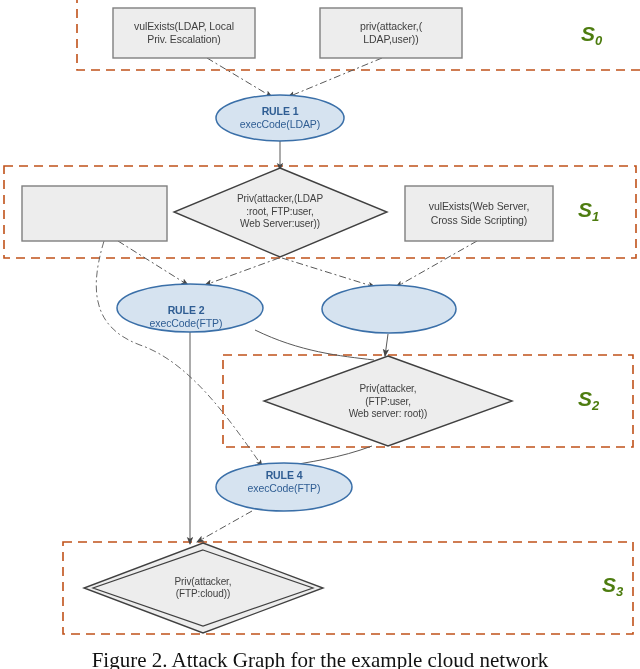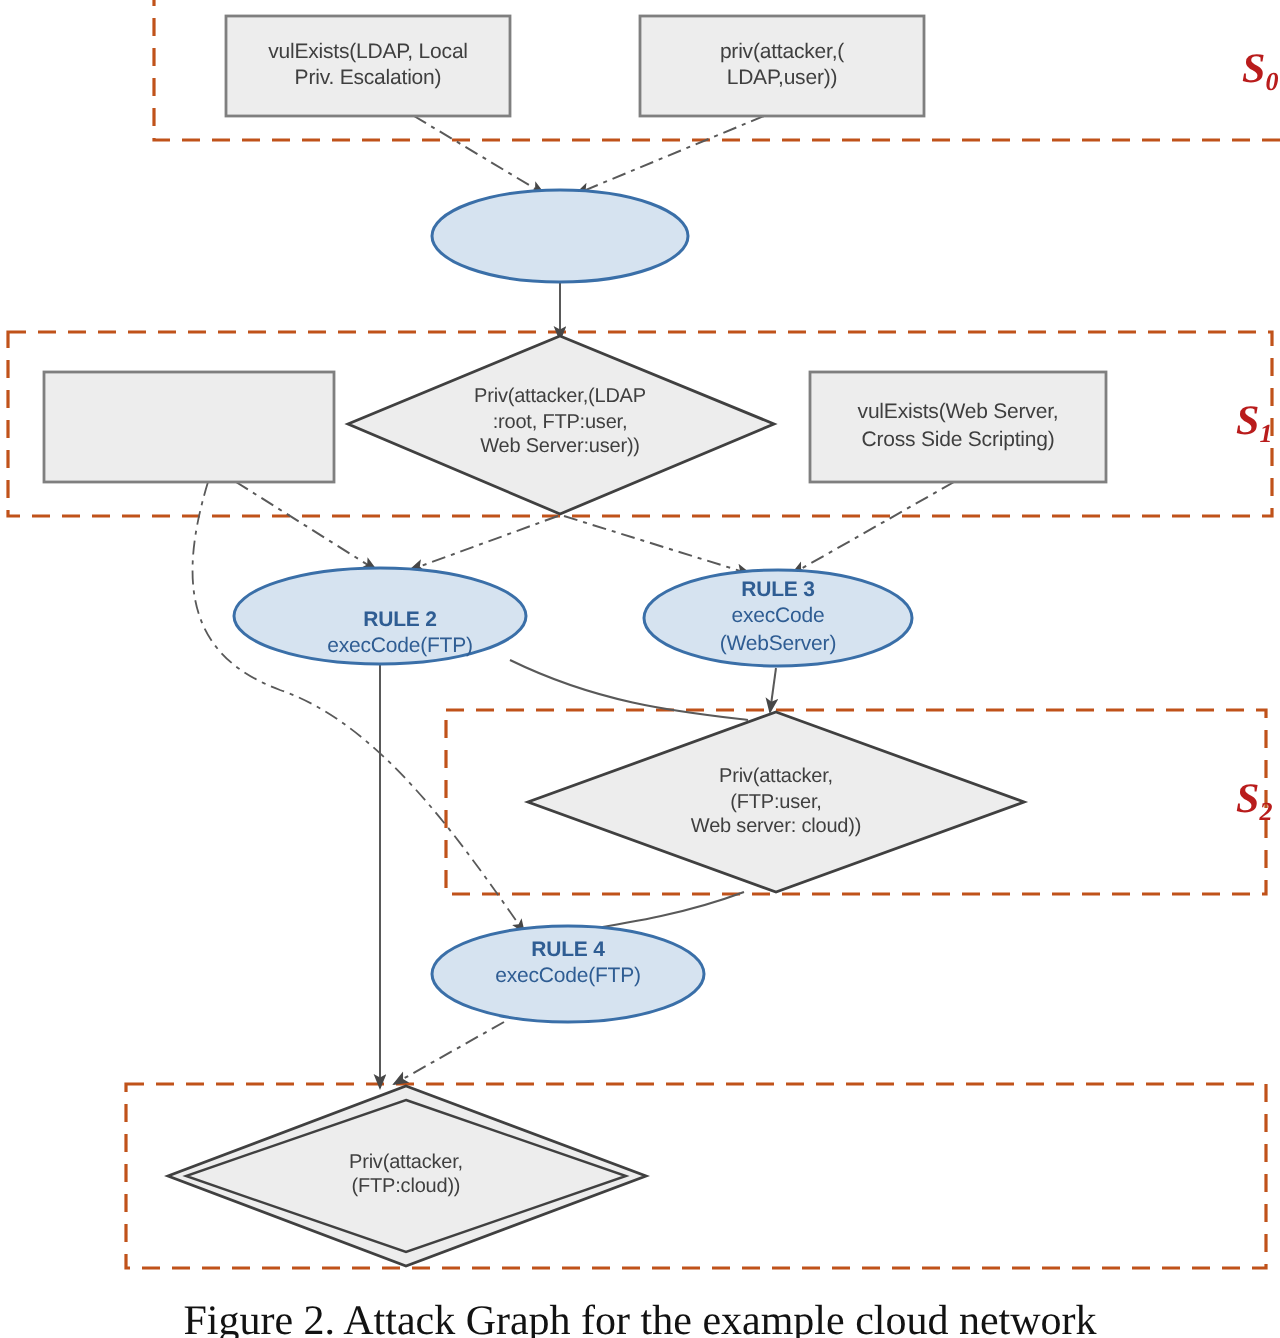--- a/index.html
+++ b/index.html
@@ -47,27 +47,26 @@
     letter-spacing: -0.1px;
   }
   .rule-label {
     font-size: 10.5px;
     color: #2f5d93;
     letter-spacing: -0.1px;
   }
   .rule-label .rule-top { font-weight: 700; }
   .state-label {
     position: absolute;
-    color: #b91c1c;
-    font-family: Liberation Serif, serif;
+    color: #4d7c0f;
+    font-family: Liberation Sans, sans-serif;
     font-style: italic;
     font-size: 21px;
     font-weight: 700;
     letter-spacing: 0px;
-    margin-left: 40px;
   }
   .state-label sub {
     font-size: 13px;
     font-style: italic;
     font-weight: 700;
     vertical-align: baseline;
     position: relative;
     top: 4px;
     left: 0px;
   }
@@ -155,57 +154,56 @@
     </div>
   </div>
 
   <div class="node-text fact-label" style="left:113px; top:8px; width:142px; height:50px;">
     <div>
       <span>vulExists(LDAP, Local</span><br>
       <span>Priv. Escalation)</span>
     </div>
   </div>
 
+  <div class="node-text rule-label" style="left:216px; top:95px; width:128px; height:46px;">
+    <div>
+      <span class="rule-top">RULE 1</span><br>
+      <span>execCode(LDAP)</span>
+    </div>
+  </div>
 
 
   <div class="node-text diamond-label" style="left:199px; top:186px; width:162px; height:52px;">
     <div>
       <span>Priv(attacker,(LDAP</span><br>
       <span>:root, FTP:user,</span><br>
       <span>Web Server:user))</span>
     </div>
   </div>
 
   <div class="node-text fact-label" style="left:405px; top:186px; width:148px; height:55px;">
     <div>
       <span>vulExists(Web  Server,</span><br>
       <span>Cross Side Scripting)</span>
     </div>
   </div>
 
-  <div class="node-text rule-label" style="left:136px; top:286px; width:128px; height:62px;">
+  <div class="node-text rule-label" style="left:122px; top:286px; width:128px; height:62px;">
     <div>
       <span class="rule-top">RULE 2</span><br>
       <span>execCode(FTP)</span>
     </div>
   </div>
 
-  <div class="node-text rule-label" style="left:330px; top:284px; width:118px; height:50px;">
-    <div>
-      <span class="rule-top">RULE 3</span><br>
-      <span>execCode</span><br>
-      <span>(WebServer)</span>
-    </div>
-  </div>
 
   <div class="node-text diamond-label" style="left:307px; top:376px; width:162px; height:52px;">
     <div>
       <span>Priv(attacker,</span><br>
       <span>(FTP:user,</span><br>
-      <span>Web server: cloud))</span>
+      <span>Web server: root))</span>
     </div>
   </div>
 
   <div class="node-text rule-label" style="left:220px; top:465px; width:128px; height:34px;">
     <div>
       <span class="rule-top">RULE 4</span><br>
       <span>execCode(FTP)</span>
     </div>
   </div>
 

